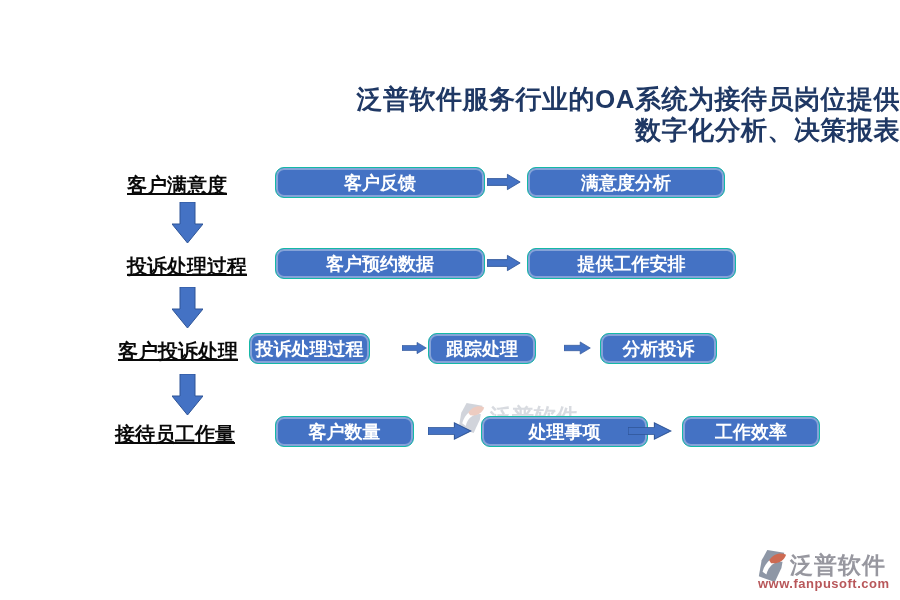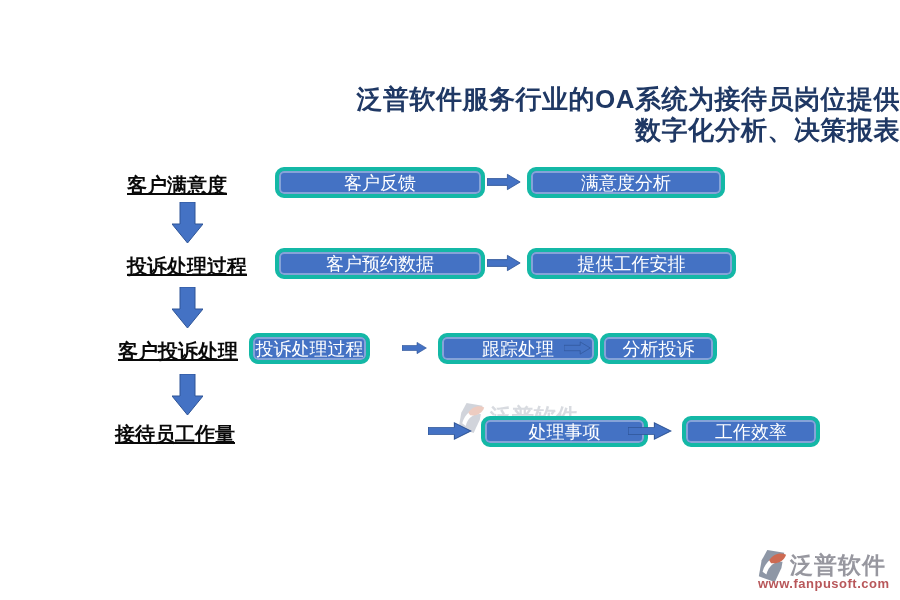--- a/index.html
+++ b/index.html
@@ -12,23 +12,23 @@
     position:absolute;top:84px;left:0;width:100%;text-align:right;
     color:#1f3864;font-size:26px;font-weight:bold;line-height:31px;
     letter-spacing:0.5px;z-index:2;
   }
   .row-label{
     position:absolute;color:#0a0a0a;font-size:20px;font-weight:bold;
     white-space:nowrap;z-index:2;text-decoration:underline;
   }
   .btn{
     position:absolute;height:31px;background:#4472c4;
-    border:4px solid #14b8a6;border-radius:9px;
+    border:1px solid #14b8a6;border-radius:9px;
     box-shadow:inset 0 0 0 2px rgba(255,255,255,0.35);
-    color:#ffffff;font-size:18px;font-weight:normal;
+    color:#ffffff;font-size:18px;font-weight:bold;
     display:flex;align-items:center;justify-content:center;
     box-sizing:border-box;white-space:nowrap;z-index:2;
   }
   .arrow{position:absolute;z-index:2;line-height:0;}
   .arrow svg{display:block;}
   .arrow-fill{fill:#4472c4;stroke:#2f5597;stroke-width:1;}
   .watermark{position:absolute;left:456px;top:400px;z-index:1;opacity:0.45;}
   .watermark .wm-brand{
     position:absolute;left:34px;top:2px;font-size:22px;font-weight:bold;
     color:#aab0bc;white-space:nowrap;
@@ -87,21 +87,21 @@
       </svg>
   </div>
 
   <div class="row-label" style="left:118px;top:338px">客户投诉处理</div>
   <div class="btn" style="left:249px;top:333px;width:121px">投诉处理过程</div>
   <div class="arrow" style="left:402px;top:339px">
     <svg width="25" height="18" viewBox="0 0 40 20">
         <polygon class="arrow-fill" points="0,6 24,6 24,1 39,10 24,19 24,14 0,14"></polygon>
       </svg>
   </div>
-  <div class="btn" style="left:438px;top:333px;width:160px">跟踪处理</div>
+  <div class="btn" style="left:428px;top:333px;width:108px">跟踪处理</div>
   <div class="arrow" style="left:564px;top:339px">
     <svg width="27" height="18" viewBox="0 0 40 20">
         <polygon class="arrow-fill" points="0,6 24,6 24,1 39,10 24,19 24,14 0,14"></polygon>
       </svg>
   </div>
   <div class="btn" style="left:600px;top:333px;width:117px">分析投诉</div>
 
   <div class="arrow" style="left:172px;top:374px">
     <svg width="31" height="41" viewBox="0 0 31 41">
         <polygon class="arrow-fill" points="8,0 23,0 23,22 31,22 15.5,41 0,22 8,22"></polygon>
@@ -114,20 +114,21 @@
         <polygon points="12,1 30,4 27,20 20,35 3,29 6,12" fill="#9aa2b0"></polygon>
         <path d="M7,24 C10,12 22,4 33,6 L30,14 C22,12 14,16 11,27 Z" fill="#ffffff"></path>
         <path d="M14,12 C18,5 26,3 32,6 C30,12 24,16 16,15 Z" fill="#d98f77"></path>
       </svg>
     </span>
     <span class="wm-brand">泛普软件</span>
     <span class="wm-sub">FANPU</span>
   </div>
 
   <div class="row-label" style="left:115px;top:421px">接待员工作量</div>
+  <div class="btn" style="left:275px;top:416px;width:139px">客户数量</div>
   <div class="arrow" style="left:428px;top:422px">
     <svg width="44" height="18" viewBox="0 0 40 20" preserveAspectRatio="none">
         <polygon class="arrow-fill" points="0,6 24,6 24,1 39,10 24,19 24,14 0,14"></polygon>
       </svg>
   </div>
   <div class="btn" style="left:481px;top:416px;width:167px">处理事项</div>
   <div class="arrow" style="left:628px;top:422px">
     <svg width="44" height="18" viewBox="0 0 40 20" preserveAspectRatio="none">
         <polygon class="arrow-fill" points="0,6 24,6 24,1 39,10 24,19 24,14 0,14"></polygon>
       </svg>

